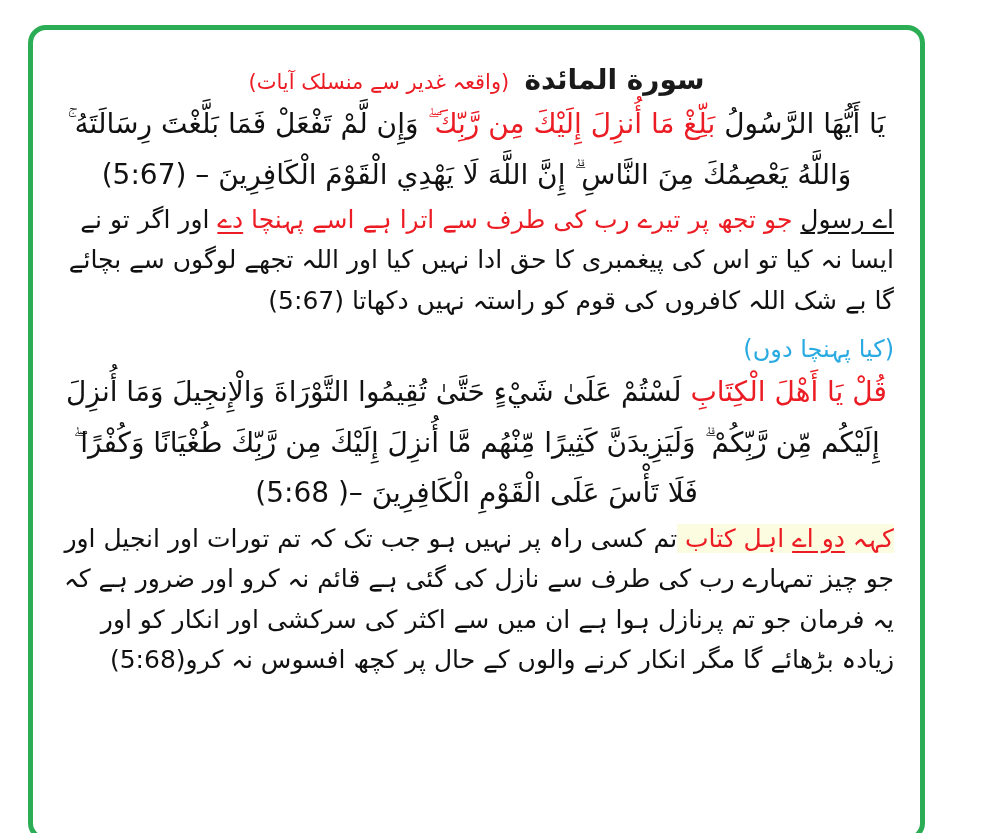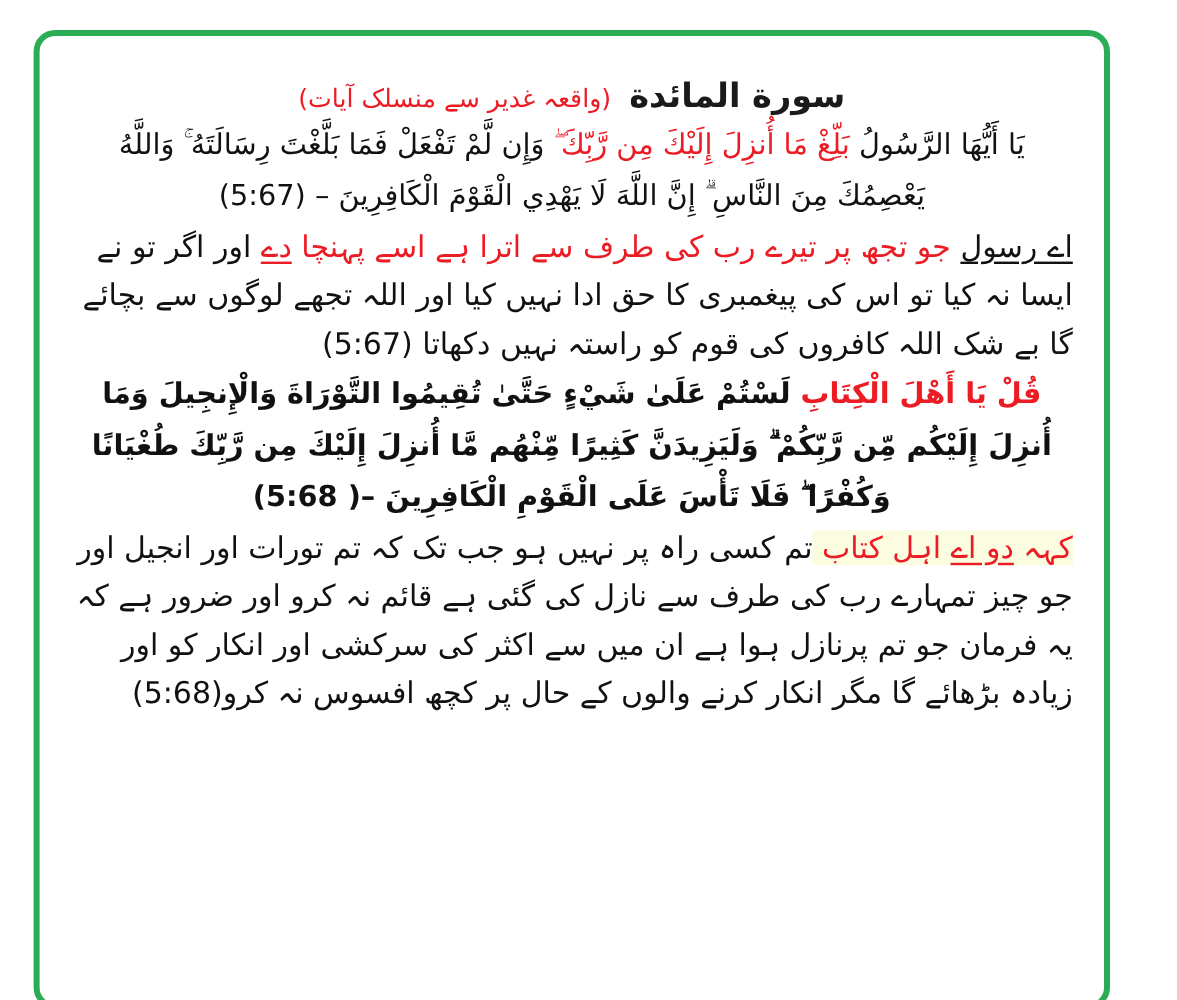--- a/index.html
+++ b/index.html
@@ -37,42 +37,42 @@
     color: #1a1a1a;
     letter-spacing: 0.5px;
   }
   .doc-subtitle {
     font-size: 21px;
     color: #ec1c24;
     margin-right: 10px;
   }
   p.arabic {
     text-align: center;
-    font-size: 24px;
+    font-size: 28px;
     line-height: 1.8;
     color: #111111;
     margin: 0;
   }
   p.urdu {
     text-align: right;
     font-size: 25px;
     line-height: 1.62;
     color: #111111;
     margin: 0;
   }
   .v1 { margin-top: 48px; }
   .t1 { margin-top: 14px; }
   .note-line {
     text-align: right;
     font-size: 24px;
     color: #29abe2;
     margin: 10px 0 0 0;
     line-height: 1.5;
   }
-  .v2 { margin-top: 12px; font-weight: bold; }
+  .v2 { margin-top: 12px; }
   .t2 { margin-top: 14px; }
   .red { color: #ec1c24; }
   .black { color: #111111; }
   .u-black {
     text-decoration: underline;
     text-decoration-color: #111111;
     text-underline-offset: 4px;
   }
   .u-red {
     color: #ec1c24;
@@ -103,20 +103,21 @@
       <span class="black">وَإِن لَّمْ تَفْعَلْ فَمَا بَلَّغْتَ رِسَالَتَهُ ۚ وَاللَّهُ يَعْصِمُكَ مِنَ النَّاسِ ۗ إِنَّ اللَّهَ لَا يَهْدِي الْقَوْمَ الْكَافِرِينَ – (5:67)</span>
     </p>
 
     <p class="urdu t1">
       <span class="black u-black">اے رسول</span>
       <span class="red"> جو تجھ پر تیرے رب کی طرف سے اترا ہے اسے پہنچا </span>
       <span class="u-red">دے</span>
       <span class="black"> اور اگر تو نے ایسا نہ کیا تو اس کی پیغمبری کا حق ادا نہیں کیا اور اللہ تجھے لوگوں سے بچائے گا بے شک اللہ کافروں کی قوم کو راستہ نہیں دکھاتا (5:67)</span>
     </p>
 
+    <p class="note-line">(کیا پہنچا دوں)</p>
 
     <p class="arabic v2">
       <span class="red">قُلْ يَا أَهْلَ الْكِتَابِ</span>
       <span class="black"> لَسْتُمْ عَلَىٰ شَيْءٍ حَتَّىٰ تُقِيمُوا التَّوْرَاةَ وَالْإِنجِيلَ وَمَا أُنزِلَ إِلَيْكُم مِّن رَّبِّكُمْ ۗ وَلَيَزِيدَنَّ كَثِيرًا مِّنْهُم مَّا أُنزِلَ إِلَيْكَ مِن رَّبِّكَ طُغْيَانًا وَكُفْرًا ۖ فَلَا تَأْسَ عَلَى الْقَوْمِ الْكَافِرِينَ –( 5:68)</span>
     </p>
 
     <p class="urdu t2">
       <span class="hl"><span> کہہ </span><span class="u-red">دو اے</span><span> اہل کتاب </span></span>
       <span class="black">تم کسی راہ پر نہیں ہو جب تک کہ تم تورات اور انجیل اور جو چیز تمہارے رب کی طرف سے نازل کی گئی ہے قائم نہ کرو اور ضرور ہے کہ یہ فرمان جو تم پرنازل ہوا ہے ان میں سے اکثر کی سرکشی اور انکار کو اور زیادہ بڑھائے گا مگر انکار کرنے والوں کے حال پر کچھ افسوس نہ کرو(5:68)</span>
     </p>

